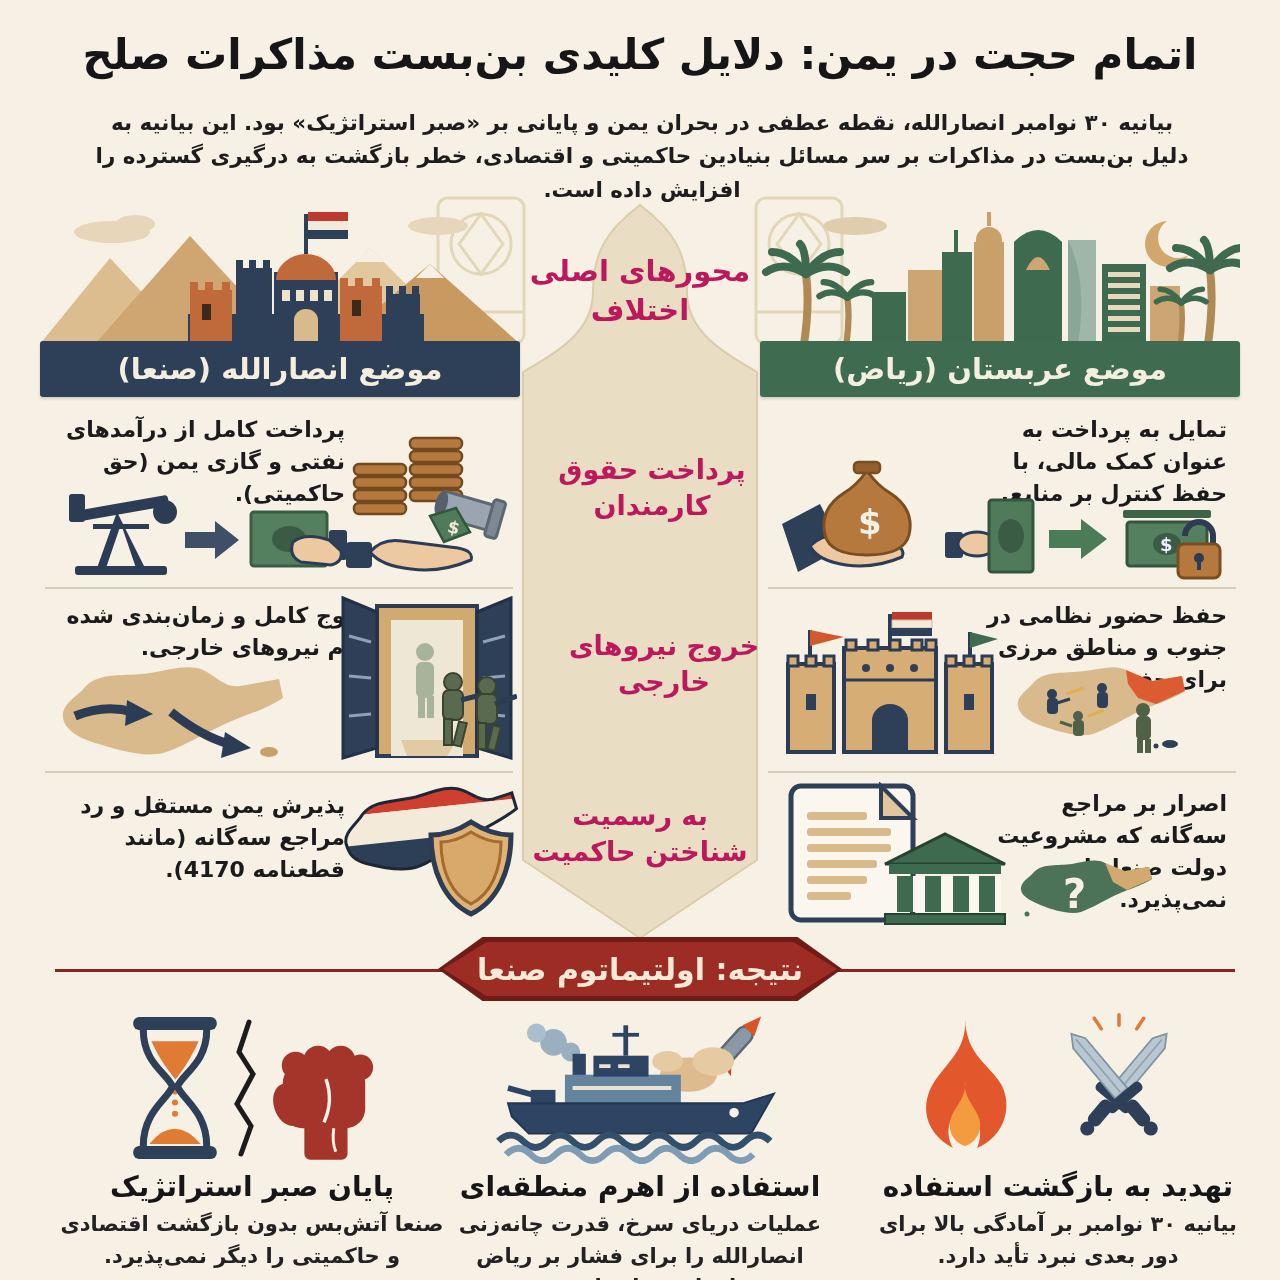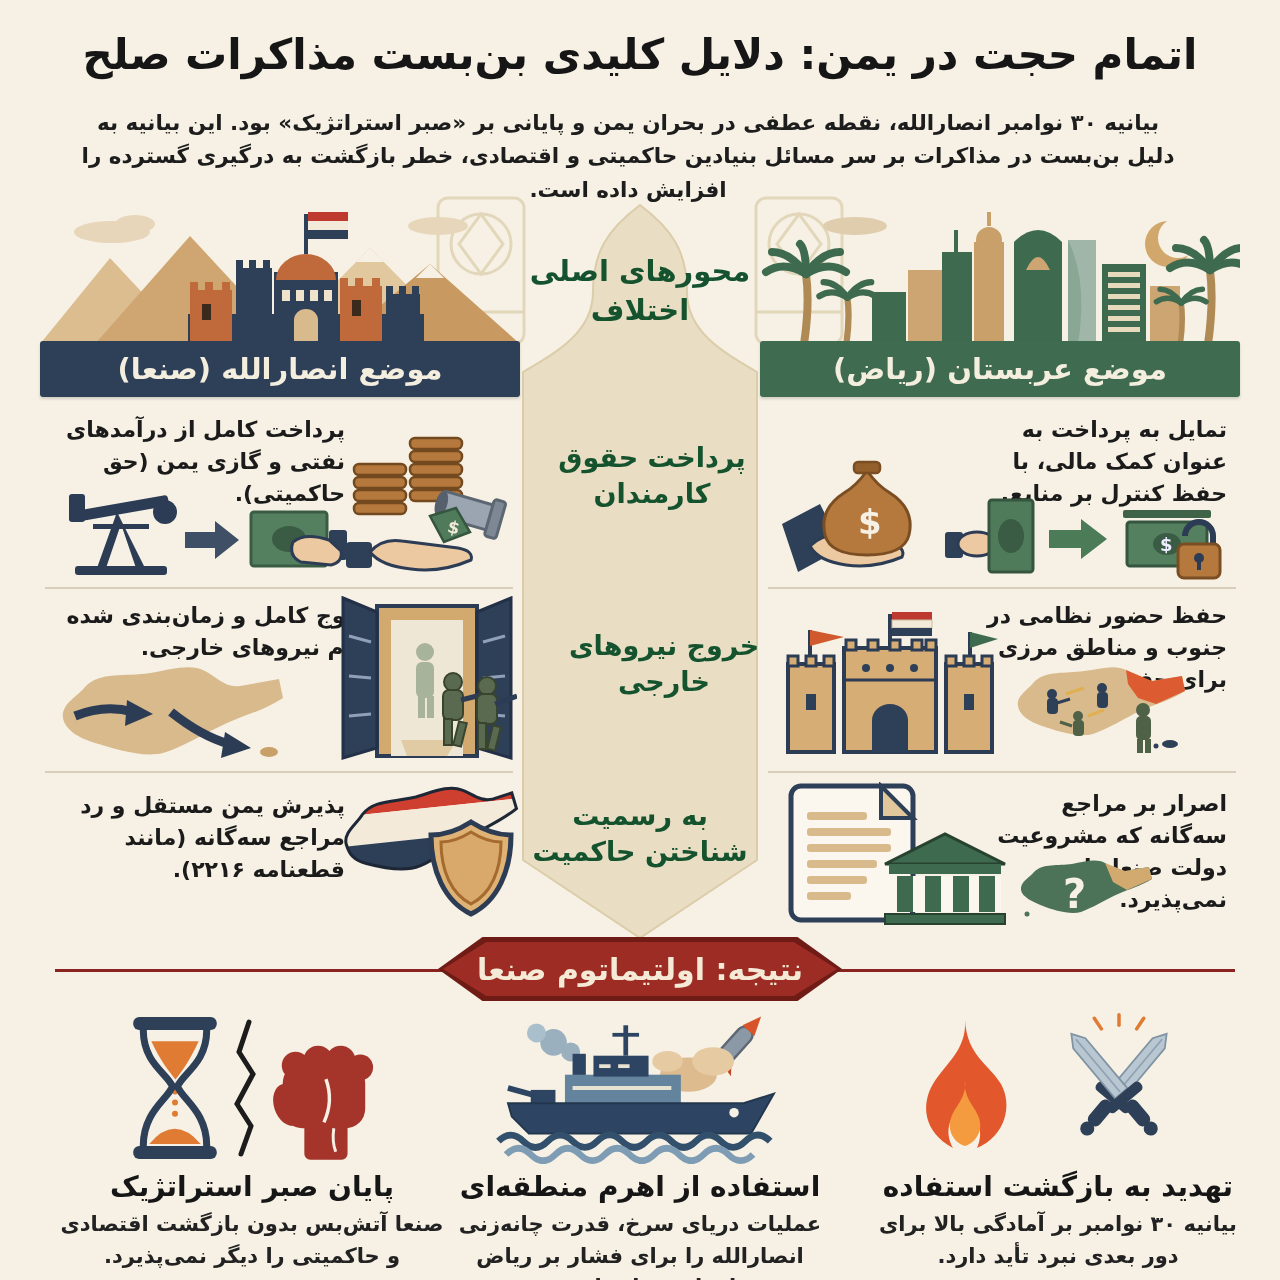--- a/index.html
+++ b/index.html
@@ -16,21 +16,21 @@
   .title{font-size:42px;font-weight:800;letter-spacing:-0.5px;line-height:1.2;}
   .subtitle{font-size:21.5px;font-weight:700;line-height:1.55;color:#1d1d1d;}
 
   .side-banner{
     height:56px;border-radius:3px;display:flex;align-items:center;justify-content:center;
     color:#f4eede;font-size:29px;font-weight:800;box-shadow:0 2px 3px rgba(0,0,0,.15);
   }
   .banner-navy{background:#2e3f58;}
   .banner-green{background:#3f6b50;}
 
-  .axis-label{font-size:27px;font-weight:800;line-height:1.35;color:#14532d;}
+  .axis-label{font-size:27px;font-weight:800;line-height:1.35;color:#be185d;}
   .row-text{font-size:22px;font-weight:700;line-height:1.45;color:#1b1b1b;}
 
   .divider{height:2px;background:#d9cebb;}
 
   .result-line{height:3px;background:#8a2420;}
   .result-banner-outer{
     clip-path:polygon(0% 50%,11% 0%,89% 0%,100% 50%,89% 100%,11% 100%);
     background:#6f1b16;display:flex;align-items:center;justify-content:center;
   }
   .result-banner-inner{
@@ -46,21 +46,21 @@
   .outcome-text{font-size:21px;font-weight:600;line-height:1.5;margin-top:6px;color:#222;}
 
   .watermark{display:flex;align-items:center;gap:6px;color:#2f2f2f;font-size:15px;font-weight:600;}
 </style>
 </head>
 <body>
 
 <div id="canvas">
 
   <div class="abs title fa center" style="left:40px;top:30px;width:1200px;">اتمام حجت در یمن: دلایل کلیدی بن‌بست مذاکرات صلح</div>
-  <div class="abs subtitle fa center" style="left:73px;top:106px;width:1110px;">بیانیه ۳۰ نوامبر انصارالله، نقطه عطفی در بحران یمن و پایانی بر «صبر استراتژیک» بود. این بیانیه به دلیل بن‌بست در مذاکرات بر سر مسائل بنیادین حاکمیتی و اقتصادی، خطر بازگشت به درگیری گسترده را افزایش داده است.</div>
+  <div class="abs subtitle fa center" style="left:87px;top:106px;width:1110px;">بیانیه ۳۰ نوامبر انصارالله، نقطه عطفی در بحران یمن و پایانی بر «صبر استراتژیک» بود. این بیانیه به دلیل بن‌بست در مذاکرات بر سر مسائل بنیادین حاکمیتی و اقتصادی، خطر بازگشت به درگیری گسترده را افزایش داده است.</div>
 
   <svg class="abs" style="left:430px;top:192px;" width="420" height="158" viewBox="0 0 420 158">
     <g stroke="#ddcfae" stroke-width="3" fill="none" opacity="0.75">
       <rect x="8" y="6" width="86" height="146" rx="10"></rect>
       <circle cx="51" cy="52" r="30"></circle>
       <path d="M51,22 L73,52 L51,82 L29,52 Z"></path>
       <rect x="326" y="6" width="86" height="146" rx="10"></rect>
       <circle cx="369" cy="52" r="30"></circle>
       <path d="M369,22 L391,52 L369,82 L347,52 Z"></path>
       <path d="M8,120 h86 M326,120 h86"></path>
@@ -196,21 +196,21 @@
   </svg>
 
   <div class="abs side-banner banner-navy fa" style="left:40px;top:341px;width:480px;">
     <span>موضع انصارالله (صنعا)</span>
   </div>
   <div class="abs side-banner banner-green fa" style="left:760px;top:341px;width:480px;">
     <span>موضع عربستان (ریاض)</span>
   </div>
 
   <div class="abs axis-label fa center" style="left:525px;top:252px;width:230px;font-size:29px;">محورهای اصلی اختلاف</div>
-  <div class="abs axis-label fa center" style="left:525px;top:440px;width:254px;text-align:center;">پرداخت حقوق کارمندان</div>
+  <div class="abs axis-label fa center" style="left:525px;top:452px;width:254px;text-align:center;">پرداخت حقوق کارمندان</div>
   <div class="abs axis-label fa center" style="left:525px;top:628px;width:230px;padding-left:24px;">خروج نیروهای خارجی</div>
   <div class="abs axis-label fa center" style="left:525px;top:798px;width:230px;text-align:center;">به رسمیت شناختن حاکمیت</div>
 
   <div class="abs divider" style="left:45px;top:587px;width:468px;"></div>
   <div class="abs divider" style="left:768px;top:587px;width:468px;"></div>
   <div class="abs divider" style="left:45px;top:771px;width:468px;"></div>
   <div class="abs divider" style="left:768px;top:771px;width:468px;"></div>
 
   <div class="abs" style="left:45px;top:408px;width:470px;height:175px;">
     <div class="abs row-text fa right" style="left:10px;top:6px;width:290px;">پرداخت کامل از درآمدهای نفتی و گازی یمن (حق حاکمیتی).</div>
@@ -401,21 +401,21 @@
           <rect x="11" y="35" width="6" height="14"></rect>
         </g>
       <line x1="56" y1="34" x2="74" y2="28" stroke="#e0b050" stroke-width="3"></line>
       <line x1="78" y1="56" x2="94" y2="50" stroke="#e0b050" stroke-width="3"></line>
       <ellipse cx="160" cy="84" rx="8" ry="4" fill="#2e3f58"></ellipse>
       <circle cx="146" cy="86" r="2.5" fill="#2e3f58"></circle>
     </svg>
   </div>
 
   <div class="abs" style="left:45px;top:778px;width:470px;height:152px;">
-    <div class="abs row-text fa right" style="left:10px;top:12px;width:290px;">پذیرش یمن مستقل و رد مراجع سه‌گانه (مانند قطعنامه ۲۲۱۶).</div>
+    <div class="abs row-text fa right" style="left:10px;top:12px;width:290px;">پذیرش یمن مستقل و رد مراجع سه‌گانه (مانند قطعنامه 4170).</div>
     <svg class="abs" style="left:292px;top:0px;" width="182" height="148" viewBox="0 0 182 148">
       <defs>
         <clipPath id="ymclip">
           <path d="M8,58 C6,46 20,39 27,30 C40,16 61,21 82,18 C99,15 116,9 129,16 C139,21 146,30 159,28 L178,24 L181,40 C166,50 149,55 134,62 C115,70 96,82 79,87 Z M79,87 C62,92 39,84 26,79 C13,74 10,68 8,58 Z"></path>
         </clipPath>
       </defs>
       <g transform="rotate(-6 90 50)" clip-path="url(#ymclip)">
         <rect x="-10" y="-6" width="210" height="36" fill="#cf3f2f"></rect>
         <rect x="-10" y="30" width="210" height="30" fill="#f3ead9"></rect>
         <rect x="-10" y="60" width="210" height="44" fill="#2d3e57"></rect>

